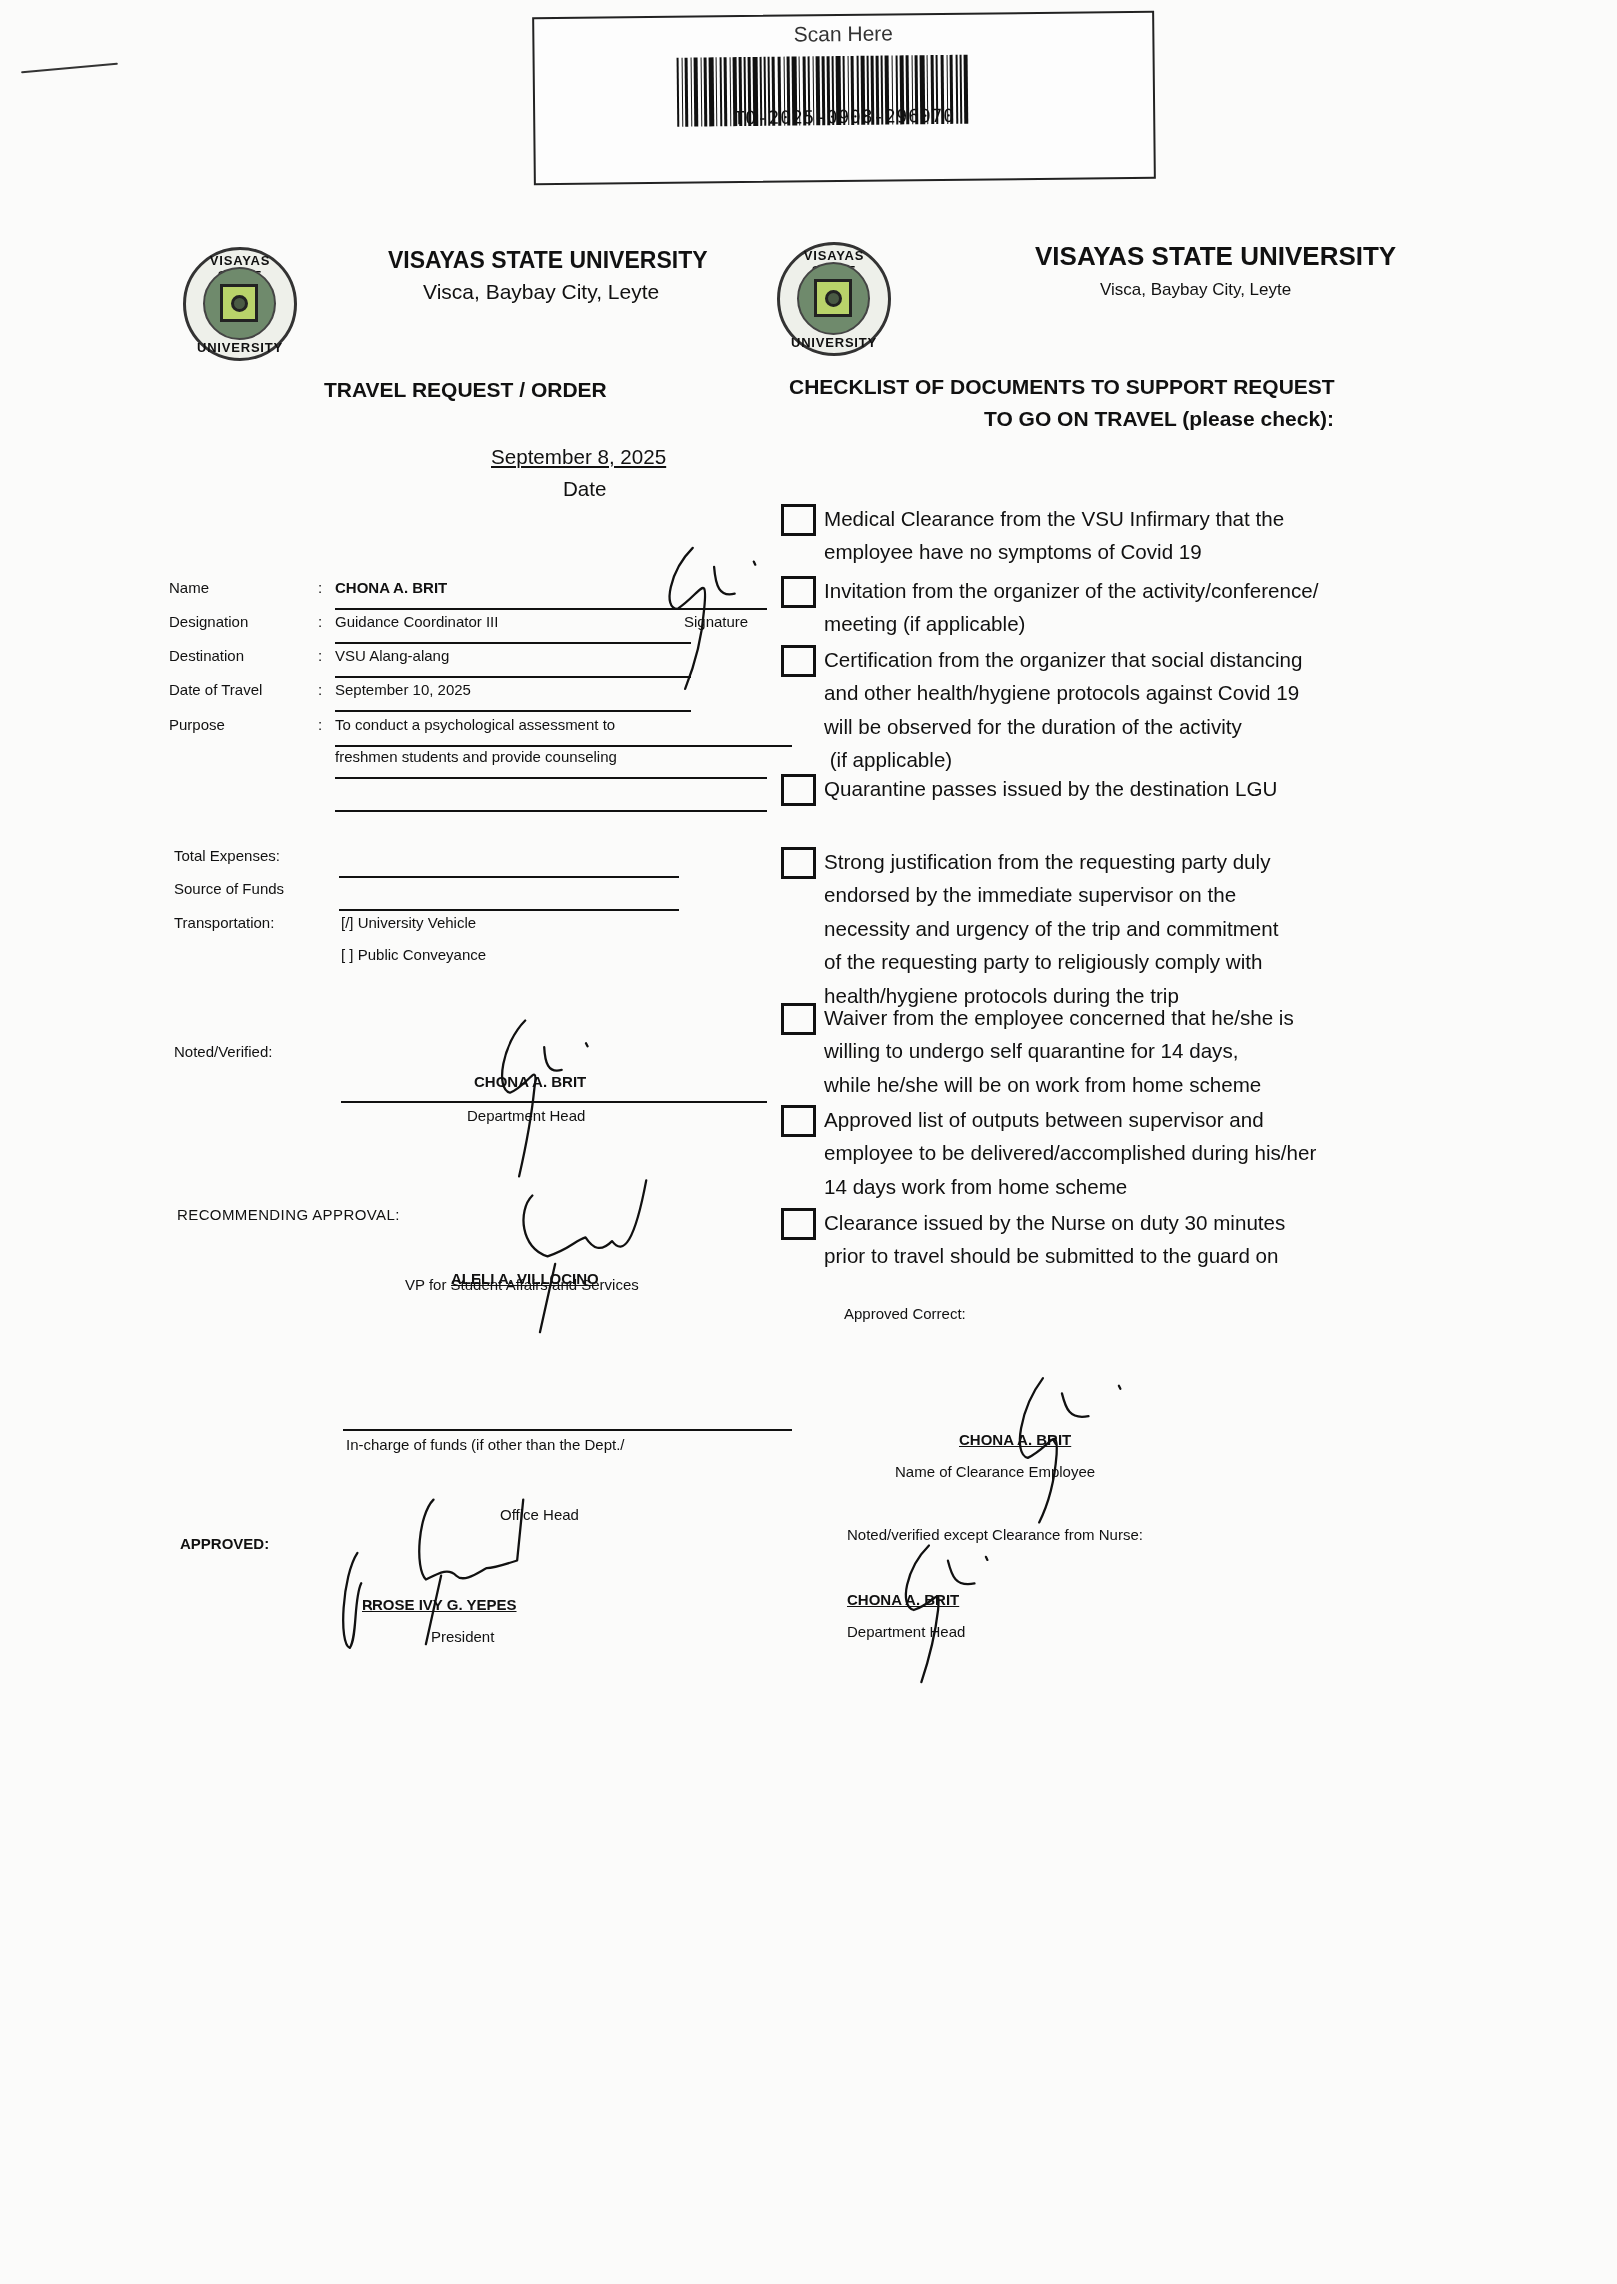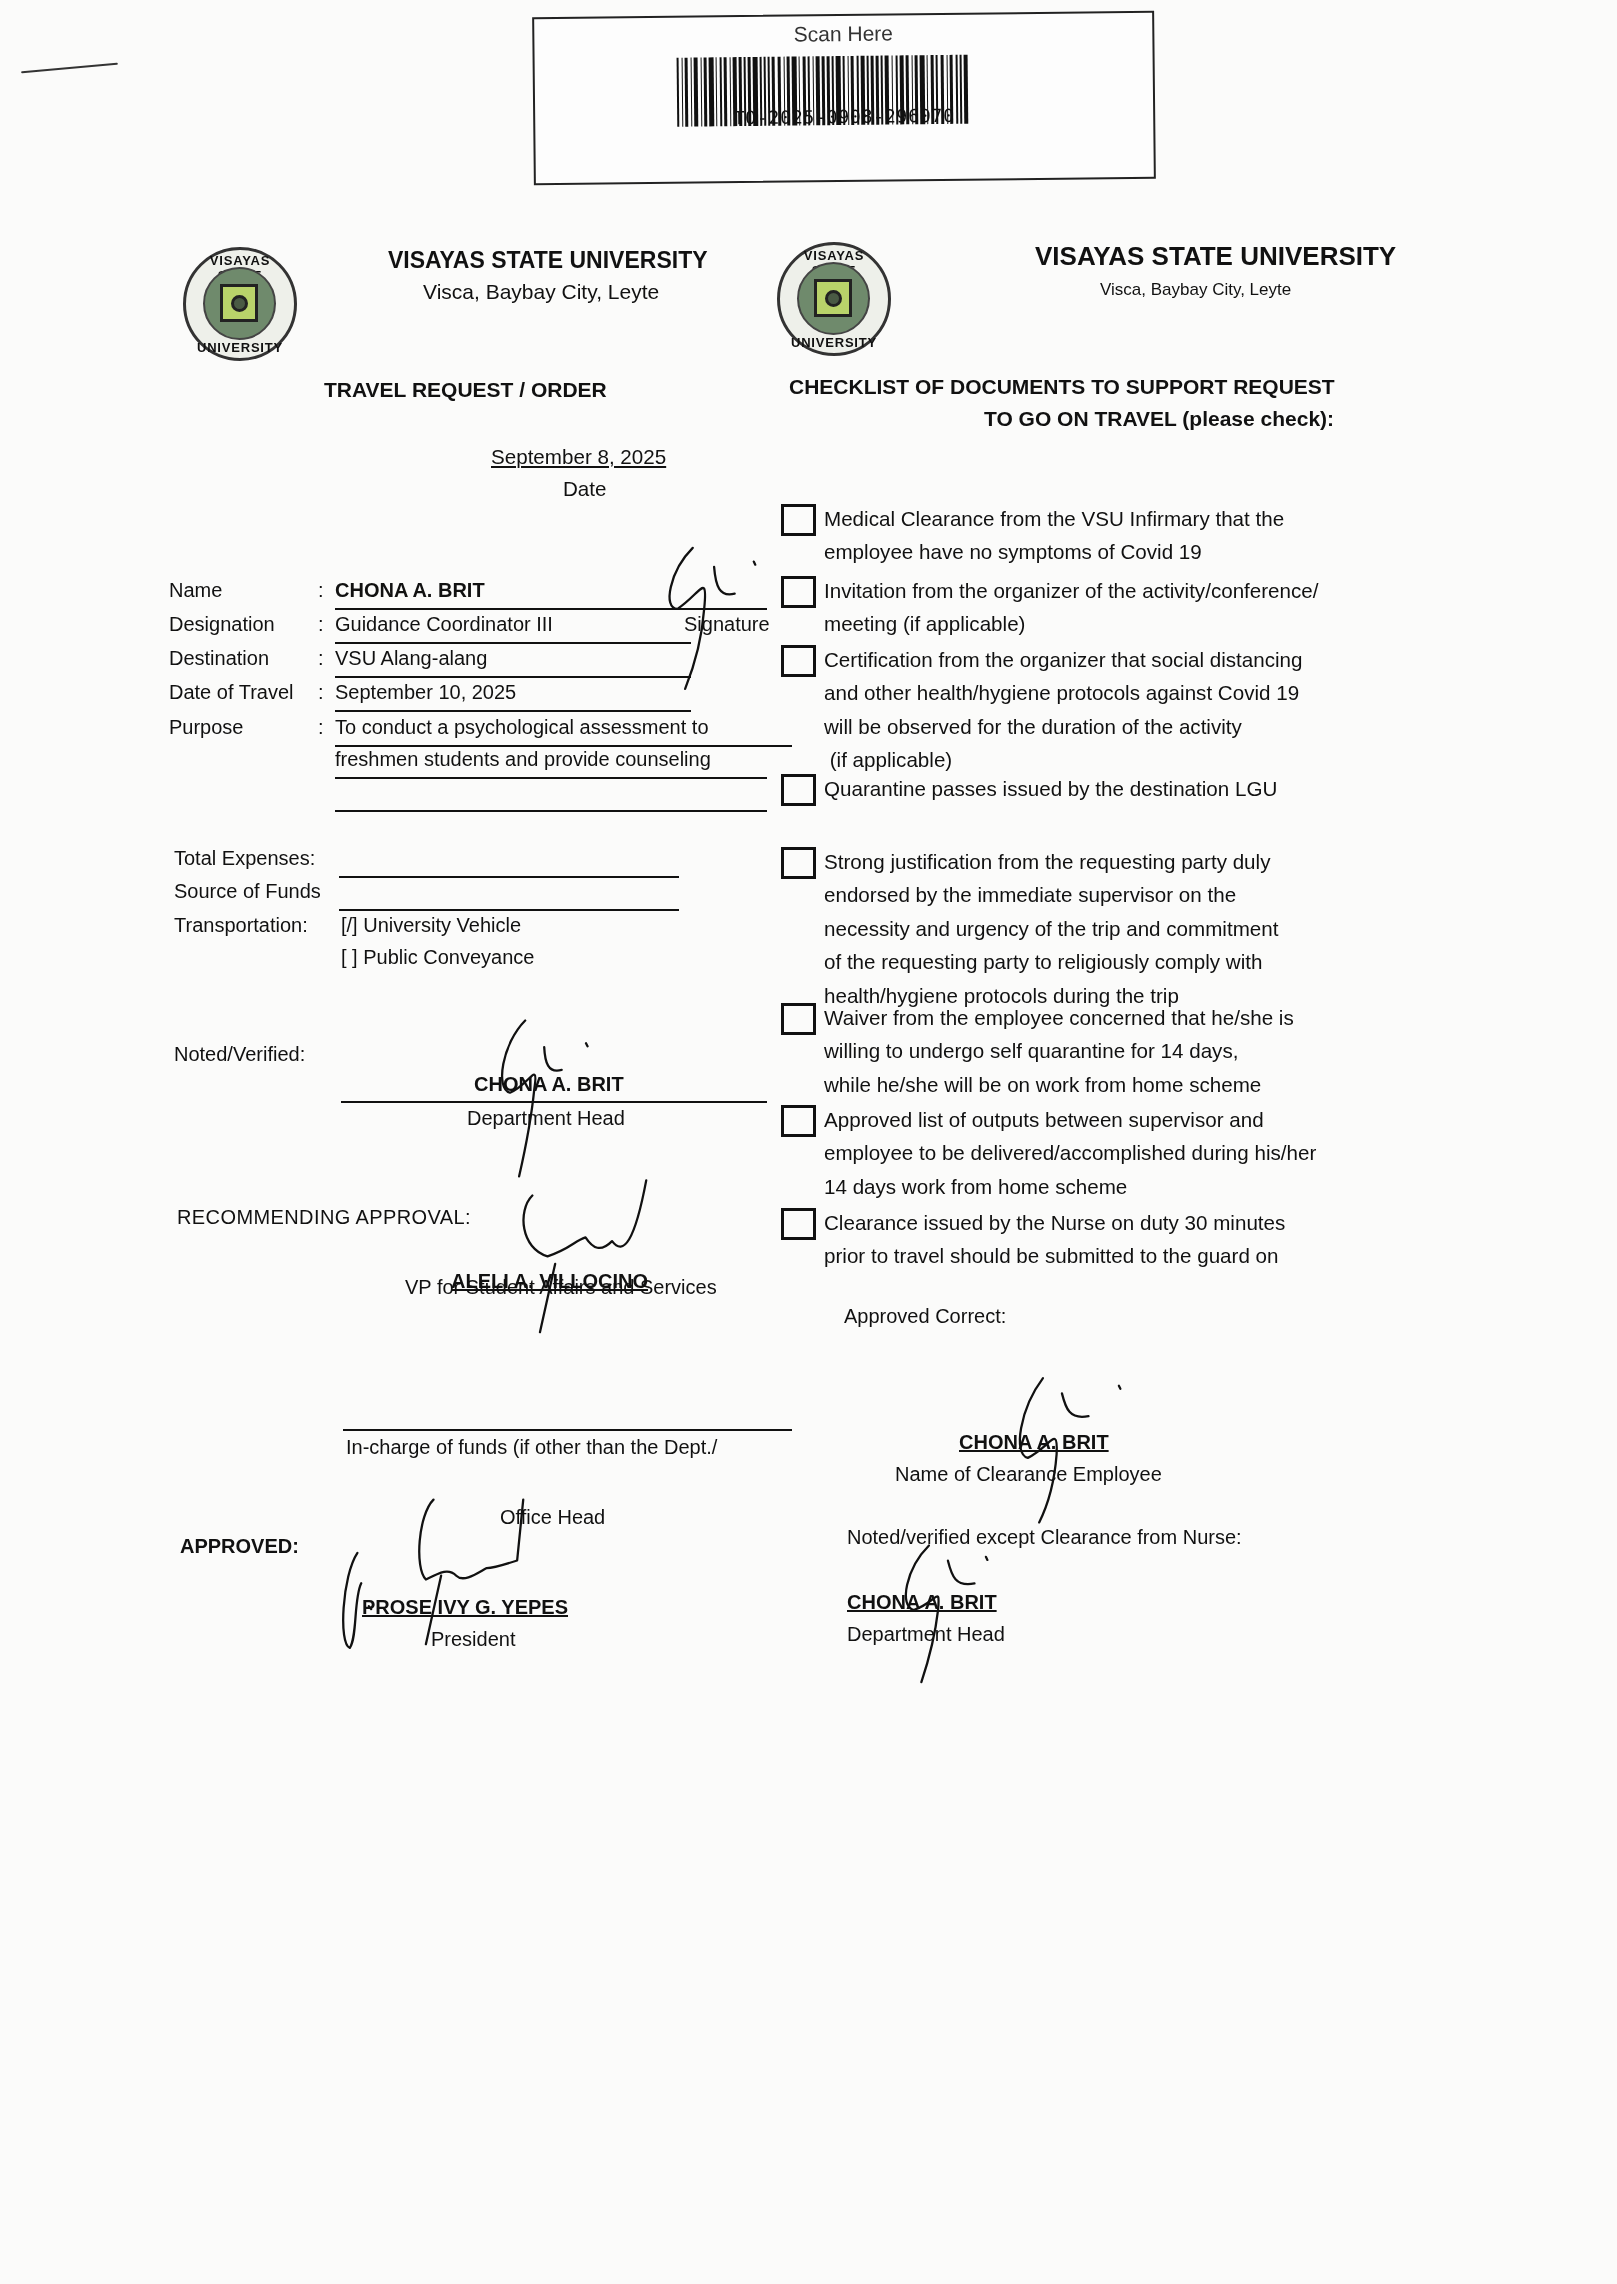--- a/index.html
+++ b/index.html
@@ -18,21 +18,21 @@
   .seal .ring { position: absolute; left: 17px; top: 17px; width: 73px; height: 73px; border-radius: 50%; border: 2.3px solid #444; background: #6f8a6c; box-sizing: border-box; }
   .seal .sq { position: absolute; left: 15px; top: 15px; width: 38px; height: 38px; background: #b9d36a; border: 3px solid #222; box-sizing: border-box; }
   .seal .core { position: absolute; left: 7.6px; top: 7.6px; width: 17px; height: 17px; border-radius: 50%; border: 3px solid #222; box-sizing: border-box; background: #4a5a44; }
   .seal .txt-top { position: absolute; top: 3px; width: 100%; text-align: center; font-size: 13px; font-weight: bold; letter-spacing: 0.8px; }
   .seal .txt-bot { position: absolute; bottom: 3px; width: 100%; text-align: center; font-size: 13px; font-weight: bold; letter-spacing: 0.8px; }
   .uni-name { font-weight: bold; font-size: 23px; }
   .uni-addr { font-size: 21px; }
   .title { font-weight: bold; font-size: 21px; }
   .t27 { font-size: 20.6px; }
   .underline-field { border-bottom: 2.3px solid #111; }
-  .lbl { font-size: 20px; }
+  .lbl { font-size: 15px; }
   .chk { width: 35px; height: 32px; border: 3.8px solid #111; box-sizing: border-box; background: transparent; }
   .chk-text { font-size: 20.6px; line-height: 33px; }
   .sig { stroke: #111; stroke-width: 3; fill: none; stroke-linecap: round; stroke-linejoin: round; }
   .bold { font-weight: bold; }
   .ul { text-decoration: underline; }
 </style>
 </head>
 <body>
 
 <div class="abs staple"></div>

